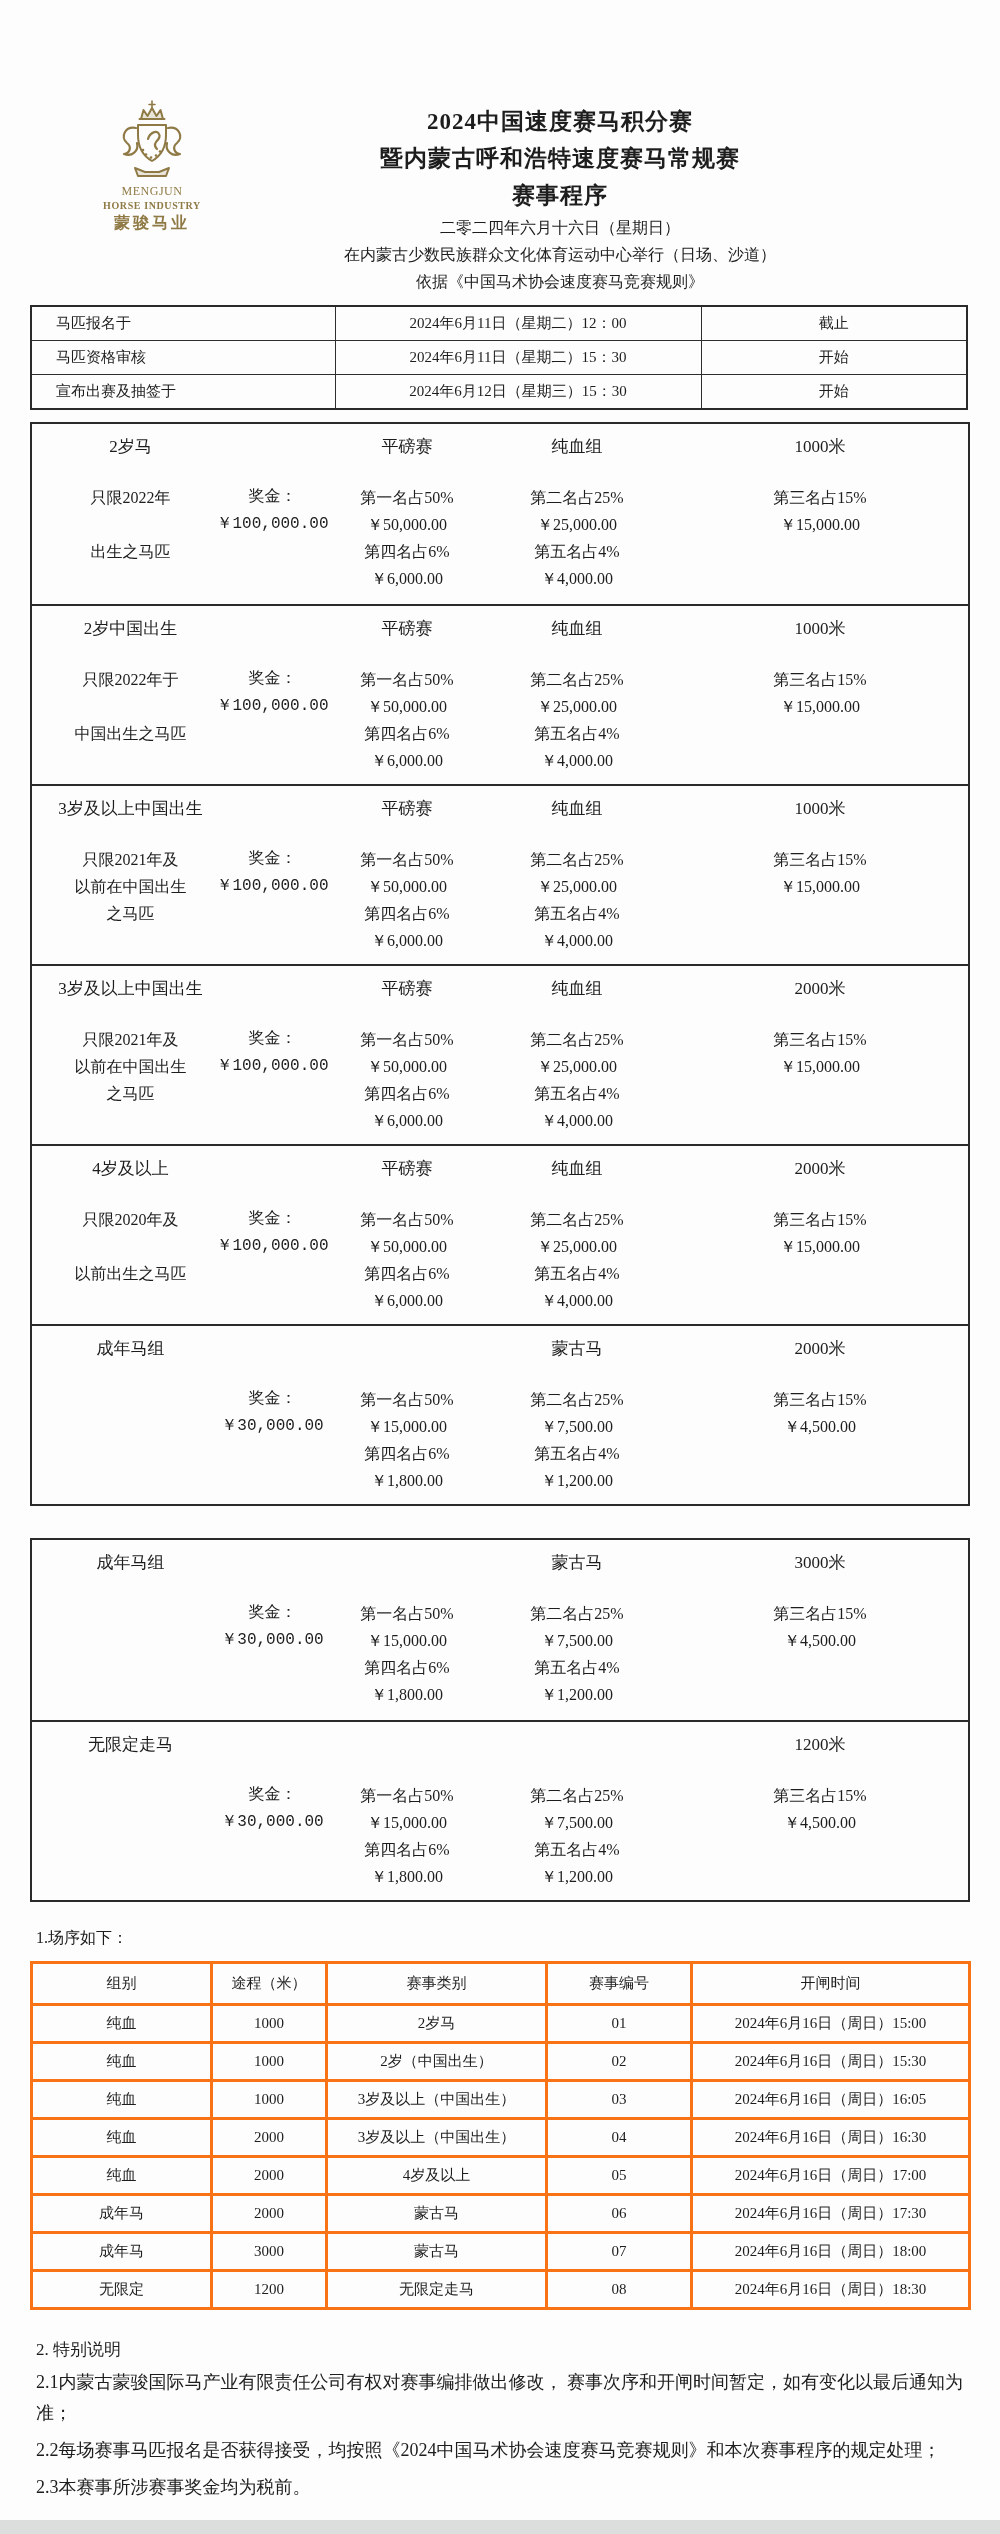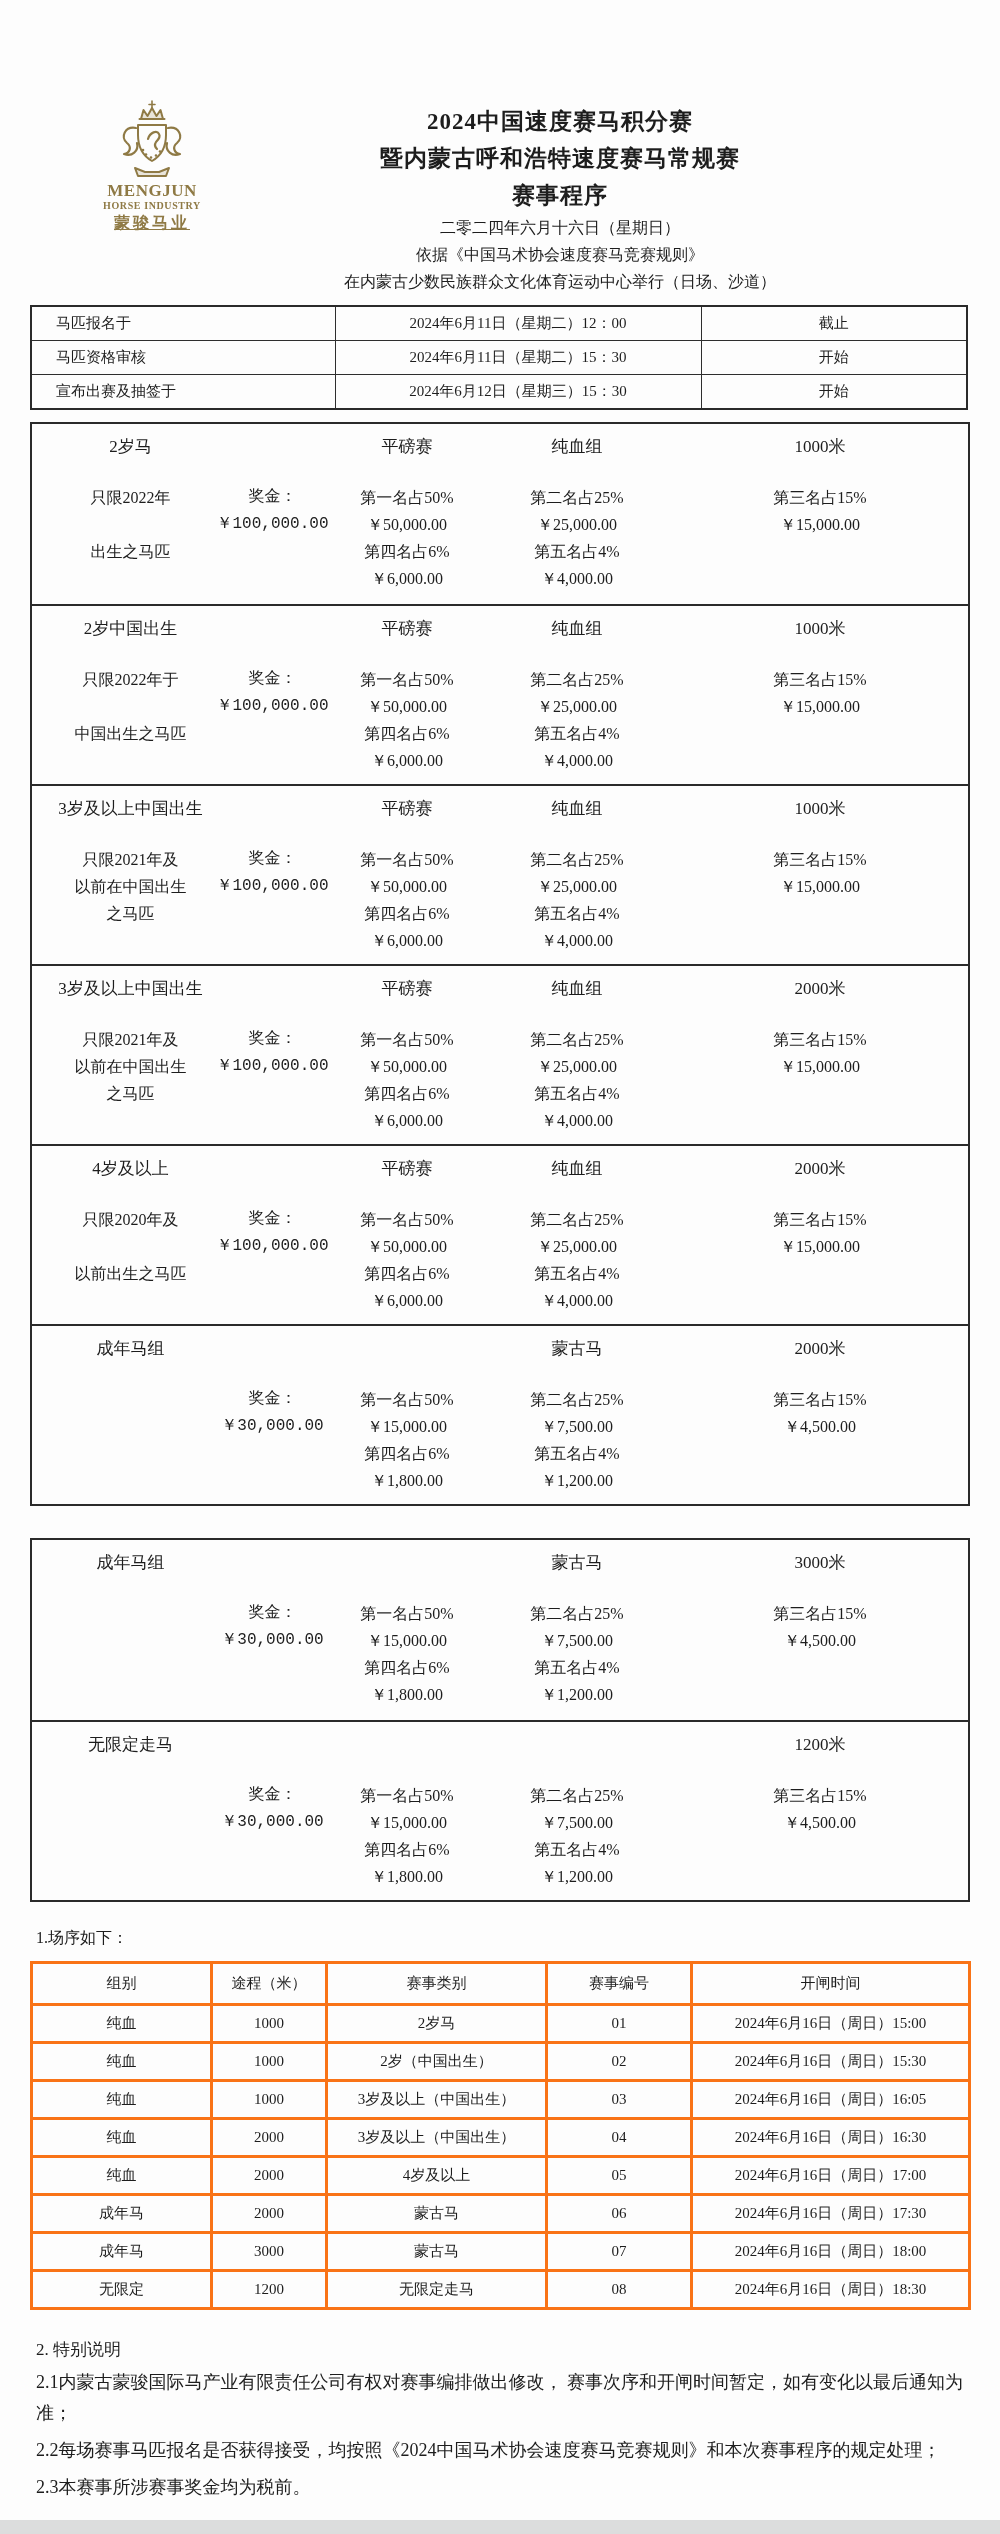--- a/index.html
+++ b/index.html
@@ -5,23 +5,23 @@
   html,body{margin:0;padding:0;background:#ececec;}
   .page{
     width:1000px;height:2534px;position:relative;margin:0 auto;
     background:#fdfdfd;color:#1d1d1d;overflow:hidden;
     font-family:"Liberation Serif","DejaVu Serif",serif;
   }
   
   .header{position:relative;height:305px;}
   .logo{position:absolute;left:94px;top:98px;width:116px;text-align:center;color:#8f7a45;}
   .crest{display:block;margin:0 auto 2px;}
-  .logo-en{font-size:17px;font-weight:bold;letter-spacing:.5px;line-height:18px;}
+  .logo-en{font-size:12px;font-weight:normal;letter-spacing:.5px;line-height:18px;}
   .logo-sub{font-size:10px;font-weight:bold;letter-spacing:.6px;line-height:12px;}
-  .logo-cn{font-size:16px;font-weight:bold;letter-spacing:3px;line-height:19px;margin-top:1px;text-decoration:underline;}
+  .logo-cn{font-size:16px;font-weight:bold;letter-spacing:3px;line-height:19px;margin-top:1px;}
   .titles{position:absolute;left:165px;top:103px;width:790px;text-align:center;}
   .title-line{font-size:23px;font-weight:bold;line-height:37px;margin:0;letter-spacing:1px;}
   .sub-line{font-size:16px;line-height:27px;margin:0;}
   
   .info-table{width:938px;margin:0 30px;border-collapse:collapse;table-layout:fixed;border:2px solid #2a2a2a;}
   .info-table td{border:1px solid #2e2e2e;height:31px;font-size:15px;overflow:hidden;}
   .info-table td.ic0{padding-left:24px;}
   .info-table td.ic1,.info-table td.ic2{text-align:center;}
   
   .race-box{width:936px;margin:12px 30px 0;border:2px solid #2a2a2a;background:#fdfdfd;}
@@ -74,22 +74,22 @@
       </svg>
       <div class="logo-en">MENGJUN</div>
       <div class="logo-sub">HORSE INDUSTRY</div>
       <div class="logo-cn">蒙骏马业</div>
     </div>
     <div class="titles">
       <p class="title-line">2024中国速度赛马积分赛</p>
       <p class="title-line">暨内蒙古呼和浩特速度赛马常规赛</p>
       <p class="title-line">赛事程序</p>
       <p class="sub-line">二零二四年六月十六日（星期日）</p>
+      <p class="sub-line">在内蒙古少数民族群众文化体育运动中心举行（日场、沙道）</p>
       <p class="sub-line">依据《中国马术协会速度赛马竞赛规则》</p>
-      <p class="sub-line">在内蒙古少数民族群众文化体育运动中心举行（日场、沙道）</p>
     </div>
   </div>
 
   <table class="info-table">
     <colgroup>
         <col style="width:304px">
         <col style="width:366px">
         <col>
       </colgroup>
     <tbody>

